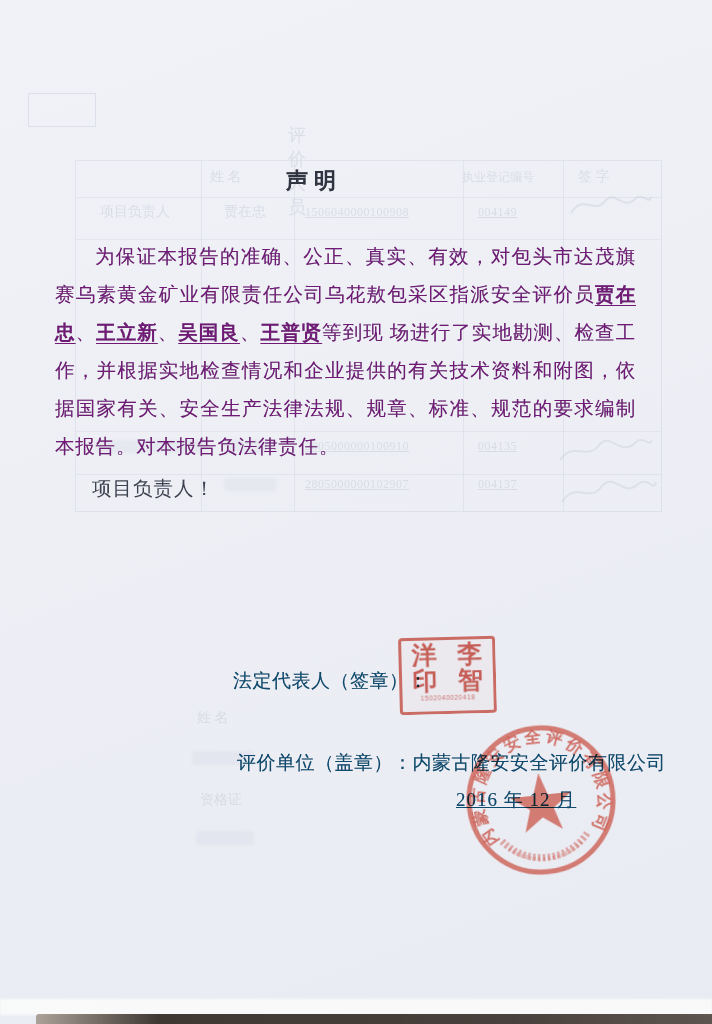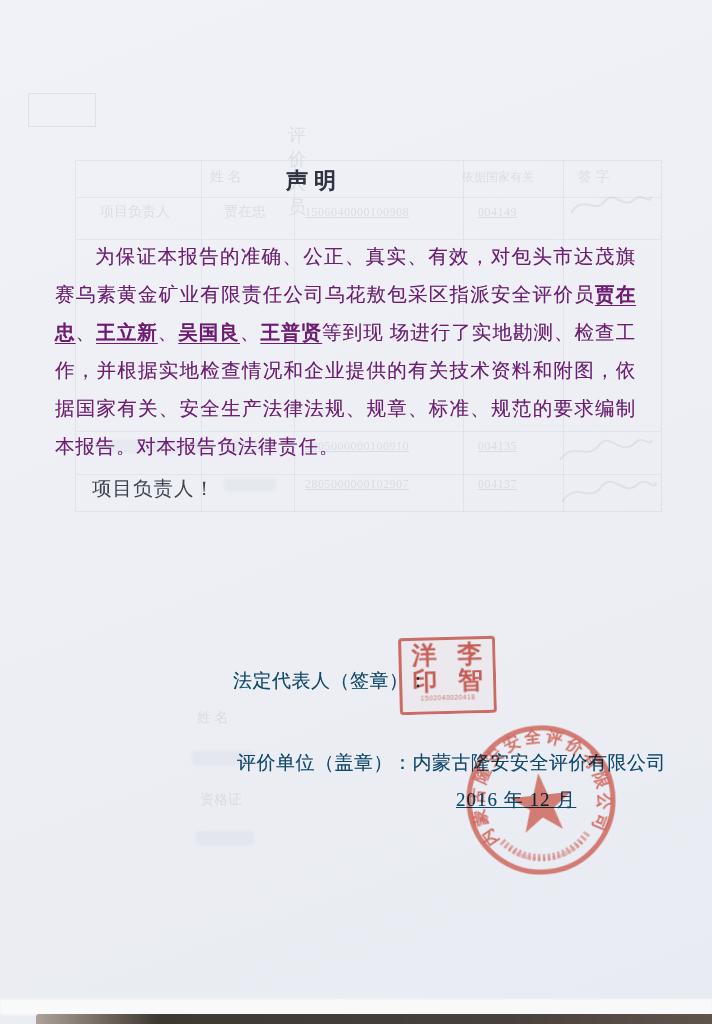--- a/index.html
+++ b/index.html
@@ -60,21 +60,21 @@
     <div class="v" style="left:218px"></div>
     <div class="v" style="left:387px"></div>
     <div class="v" style="left:487px"></div>
     <div class="h" style="top:36px"></div>
     <div class="h" style="top:78px"></div>
     <div class="h" style="top:270px"></div>
     <div class="h" style="top:313px"></div>
   </div>
 
   <div class="abs bleed-text" style="left:210px;top:168px">姓  名</div>
-  <div class="abs bleed-text" style="left:462px;top:169px;font-size:12px">依据国家有关</div>
+  <div class="abs bleed-text" style="left:462px;top:169px;font-size:12px">执业登记编号</div>
   <div class="abs bleed-text" style="left:578px;top:168px">签  字</div>
 
   <div class="abs bleed-text" style="left:100px;top:203px">项目负责人</div>
   <div class="abs bleed-text" style="left:224px;top:203px">贾在忠</div>
   <div class="abs bleed-text bleed-num" style="left:305px;top:205px">1506040000100908</div>
   <div class="abs bleed-text bleed-num" style="left:478px;top:205px">004149</div>
 
   <div class="abs bleed-blob" style="left:95px;top:440px;width:112px;height:13px"></div>
   <div class="abs bleed-blob" style="left:224px;top:440px;width:52px;height:13px"></div>
   <div class="abs bleed-text bleed-num" style="left:305px;top:439px">2805000000100910</div>

